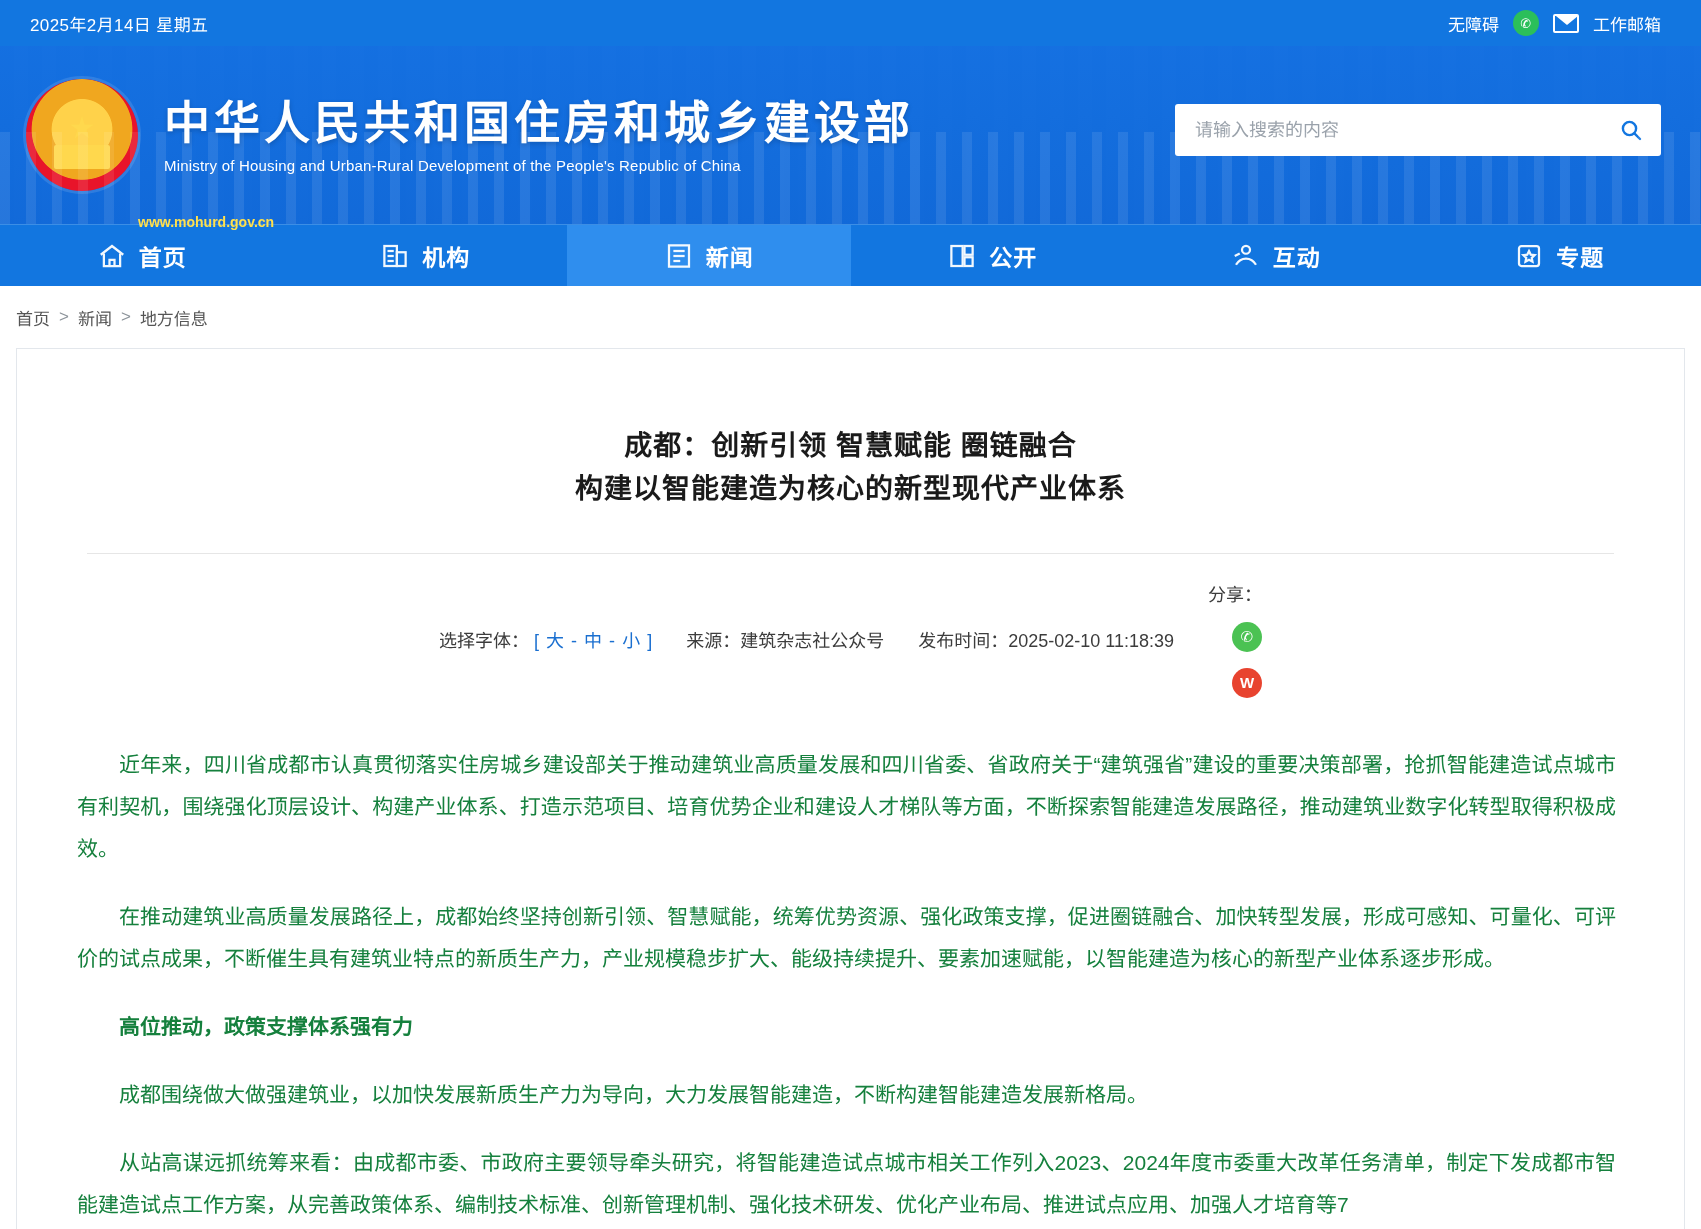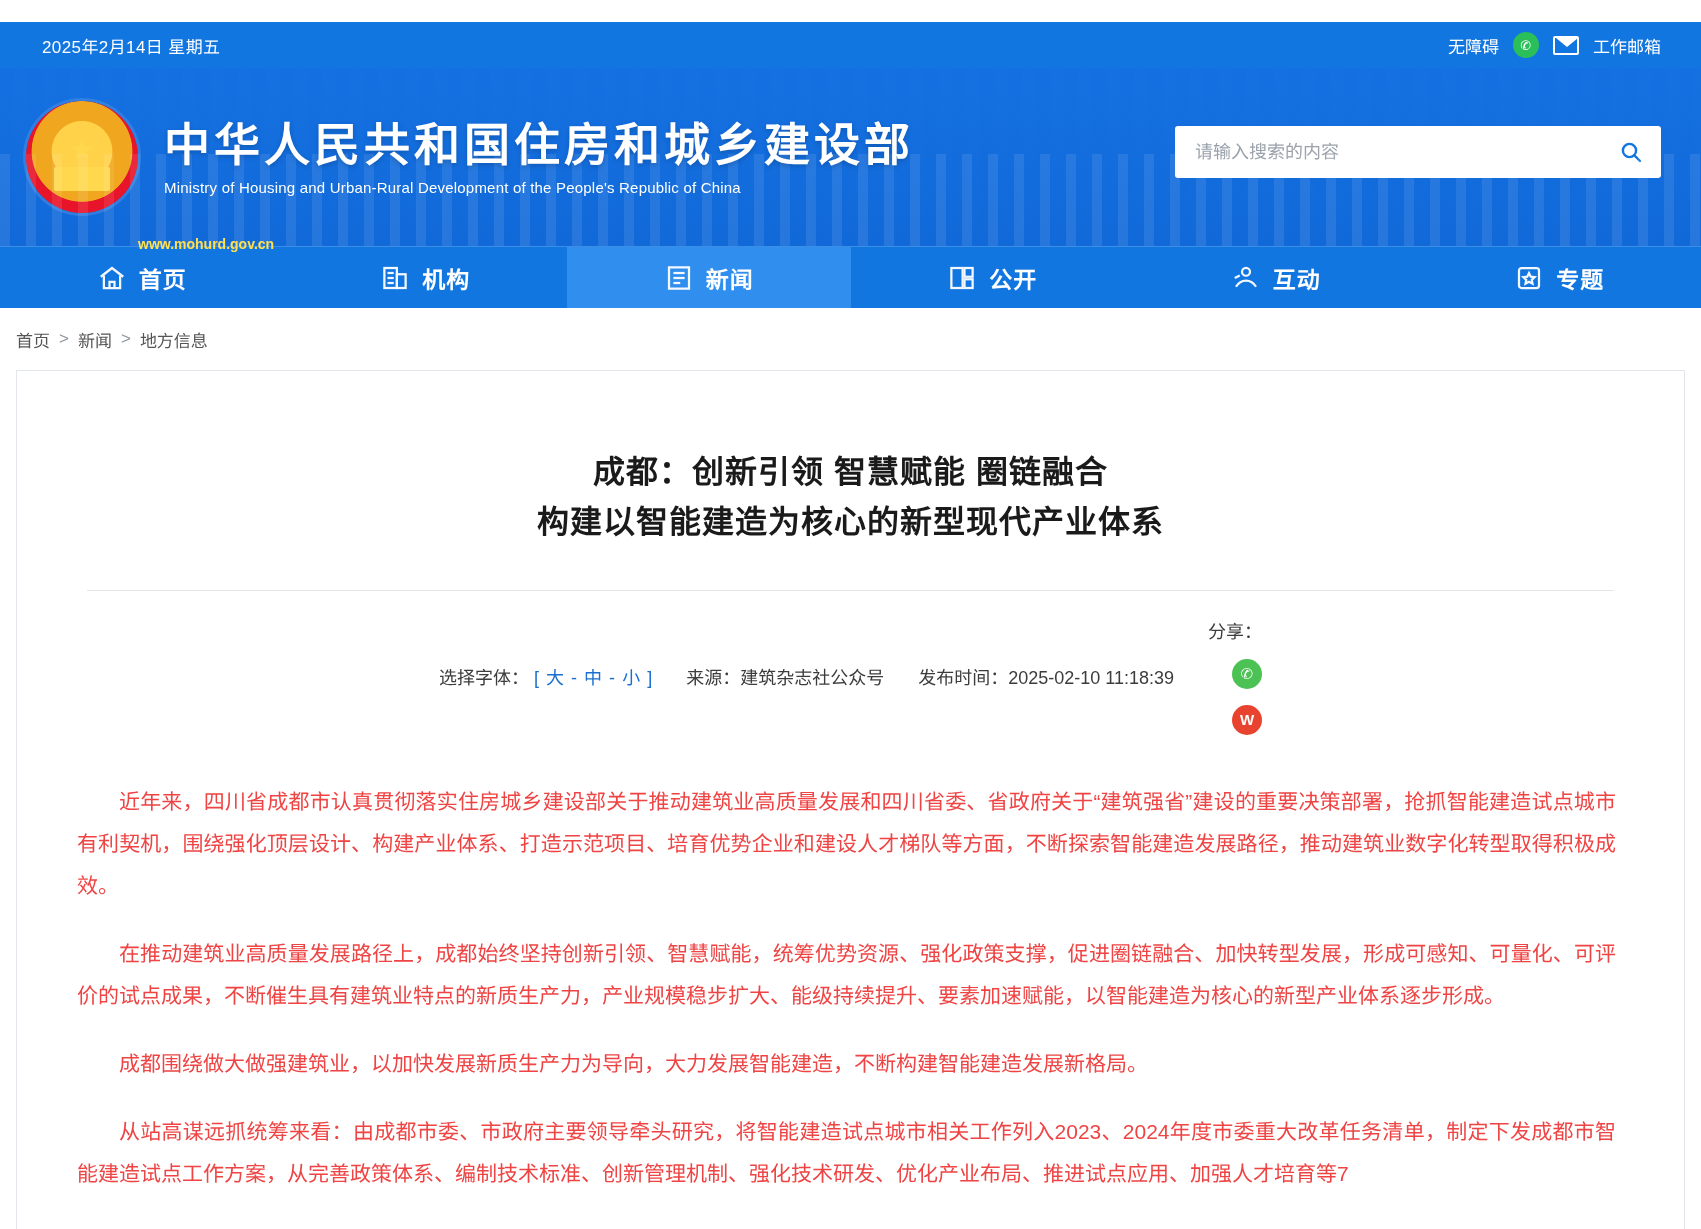--- a/index.html
+++ b/index.html
@@ -10,24 +10,23 @@
     background: #ffffff;
   }
 
   
   .topbar {
     height: 46px;
     background: #1276e0;
     display: flex;
     align-items: center;
     justify-content: space-between;
-    padding: 0 40px 0 42px;
+    padding: 0 40px 0 30px;
     color: #ffffff;
     font-size: 17px;
-    margin-top: 22px;
   }
   .topbar .date { letter-spacing: .4px; }
   .topbar .right { display: flex; align-items: center; gap: 14px; }
   .topbar .right .label { font-size: 17px; }
   .icon-circle {
     width: 26px; height: 26px; border-radius: 50%;
     background: #2bbf5a; display: inline-flex; align-items: center;
     justify-content: center; color: #fff; font-size: 13px;
   }
   .mail-ico {
@@ -121,21 +120,21 @@
   }
   .crumbwrap a { color: #555; text-decoration: none; }
   .crumbwrap .sep { margin: 0 9px; color: #8d949b; }
 
   
   .card {
     margin: 0 16px; border: 1px solid #e3e7ec; border-top: 1px solid #e3e7ec;
     background: #fff; padding: 56px 60px 40px 60px; min-height: 860px;
   }
   .title {
-    text-align: center; font-size: 32px; font-weight: 700; color: #1a1a1a;
+    text-align: center; font-size: 28px; font-weight: 700; color: #1a1a1a;
     line-height: 1.55; letter-spacing: 1px;
   }
   .title .l2 { display: block; }
   .meta-rule { border-top: 1px solid #e6e6e6; margin: 42px 10px 0 10px; }
   .meta {
     display: flex; align-items: center; justify-content: center;
     gap: 34px; margin-top: 26px; font-size: 18px; color: #3c3c3c;
   }
   .meta .fontsel .lbl { color: #3c3c3c; }
   .meta .fontsel a { color: #1a6fd0; text-decoration: none; margin: 0 2px; }
@@ -144,21 +143,21 @@
   .wechat-ico, .weibo-ico {
     width: 30px; height: 30px; border-radius: 50%;
     display: inline-flex; align-items: center; justify-content: center;
     color: #fff; font-size: 15px; font-weight: 700;
   }
   .wechat-ico { background: #4bc253; }
   .weibo-ico { background: #e8432f; }
 
   .body { margin-top: 46px; }
   .body p {
-    font-size: 21px; line-height: 2.0; color: #ef4444; margin: 0 8px 26px 0;
+    font-size: 21px; line-height: 2.0; color: #15803d; margin: 0 8px 26px 0;
     text-align: justify; text-indent: 2em;
   }
   .body p.subhead { font-weight: 700; }
 </style>
 </head>
 <body>
 
 <div class="topbar">
   <div class="date">2025年2月14日 星期五</div>
   <div class="right">
@@ -279,16 +278,17 @@
     <div class="share">
       <span>分享：</span>
       <span class="wechat-ico">✆</span>
       <span class="weibo-ico">W</span>
     </div>
   </div>
 
   <div class="body">
     <p>近年来，四川省成都市认真贯彻落实住房城乡建设部关于推动建筑业高质量发展和四川省委、省政府关于“建筑强省”建设的重要决策部署，抢抓智能建造试点城市有利契机，围绕强化顶层设计、构建产业体系、打造示范项目、培育优势企业和建设人才梯队等方面，不断探索智能建造发展路径，推动建筑业数字化转型取得积极成效。</p>
     <p>在推动建筑业高质量发展路径上，成都始终坚持创新引领、智慧赋能，统筹优势资源、强化政策支撑，促进圈链融合、加快转型发展，形成可感知、可量化、可评价的试点成果，不断催生具有建筑业特点的新质生产力，产业规模稳步扩大、能级持续提升、要素加速赋能，以智能建造为核心的新型产业体系逐步形成。</p>
+    <p class="subhead">高位推动，政策支撑体系强有力</p>
     <p>成都围绕做大做强建筑业，以加快发展新质生产力为导向，大力发展智能建造，不断构建智能建造发展新格局。</p>
     <p>从站高谋远抓统筹来看：由成都市委、市政府主要领导牵头研究，将智能建造试点城市相关工作列入2023、2024年度市委重大改革任务清单，制定下发成都市智能建造试点工作方案，从完善政策体系、编制技术标准、创新管理机制、强化技术研发、优化产业布局、推进试点应用、加强人才培育等7</p>
   </div>
 </div>
 
 </body></html>

